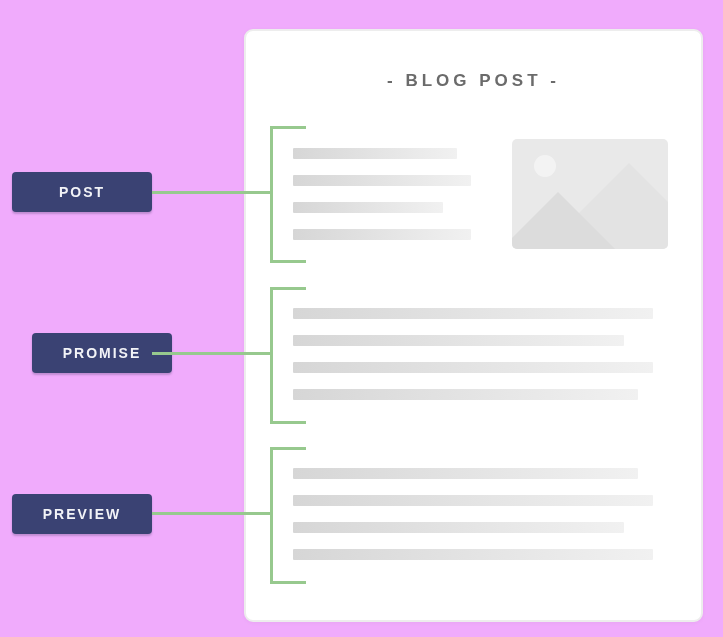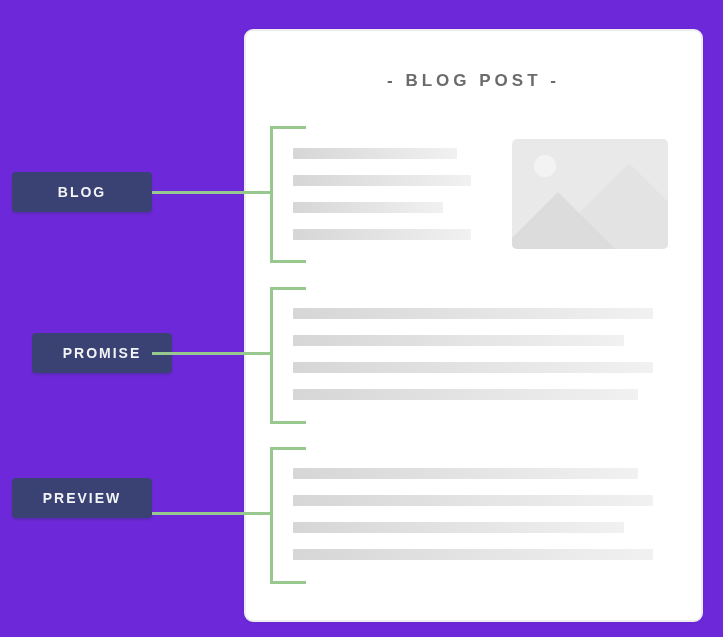--- a/index.html
+++ b/index.html
@@ -14,21 +14,21 @@
     --mountain_small:#dcdcdc;
     --sun:#f3f3f3;
     --button_text:#f2f3f7;
   }
   *{margin:0;padding:0;box-sizing:border-box;}
   html,body{background:#ffffff;}
   body{font-family:"Liberation Sans", sans-serif;}
   .canvas{
     position:relative;
     width:723px;height:637px;
-    background:#6d28d9;
+    background:#f0abfc;
     overflow:hidden;
   }
   
   .card{
     position:absolute;
     left:244px;top:29px;
     width:459px;height:593px;
     background:#ffffff;
     border:2px solid var(--card_border);
     border-radius:9px;
@@ -75,21 +75,21 @@
     color:var(--button_text);
     font-size:14px;
     font-weight:bold;
     letter-spacing:2px;
     display:flex;align-items:center;justify-content:center;
     box-shadow:0 2px 2px rgba(42,48,84,0.25);
     z-index:3;
   }
   .chip-agree{top:172px;}
   .chip-promise{top:333px;margin-left:20px;}
-  .chip-preview{top:478px;}
+  .chip-preview{top:494px;}
   
   .connector{
     position:absolute;
     left:152px;width:121px;height:3px;
     background:var(--green);
     z-index:4;
   }
   .conn-agree{top:191px;}
   .conn-promise{top:352px;}
   .conn-preview{top:512px;}
@@ -139,21 +139,21 @@
     </div>
 
   <div class="image-ph">
     <svg width="156" height="110" viewBox="0 0 156 110">
       <circle cx="33" cy="27" r="11" fill="var(--sun)"></circle>
       <polygon points="31,110 117,24 203,110" fill="var(--mountain_big)"></polygon>
       <polygon points="-11,110 46,53 103,110" fill="var(--mountain_small)"></polygon>
     </svg>
   </div>
 
-  <div class="label-chip chip-agree">BLOG</div>
+  <div class="label-chip chip-agree">POST</div>
   <div class="label-chip chip-promise">PROMISE</div>
   <div class="label-chip chip-preview">PREVIEW</div>
 
   <div class="connector conn-agree"></div>
   <div class="connector conn-promise"></div>
   <div class="connector conn-preview"></div>
 
   <div class="bracket br-agree">
     <span class="tick top"></span>
     <span class="tick bottom"></span>

